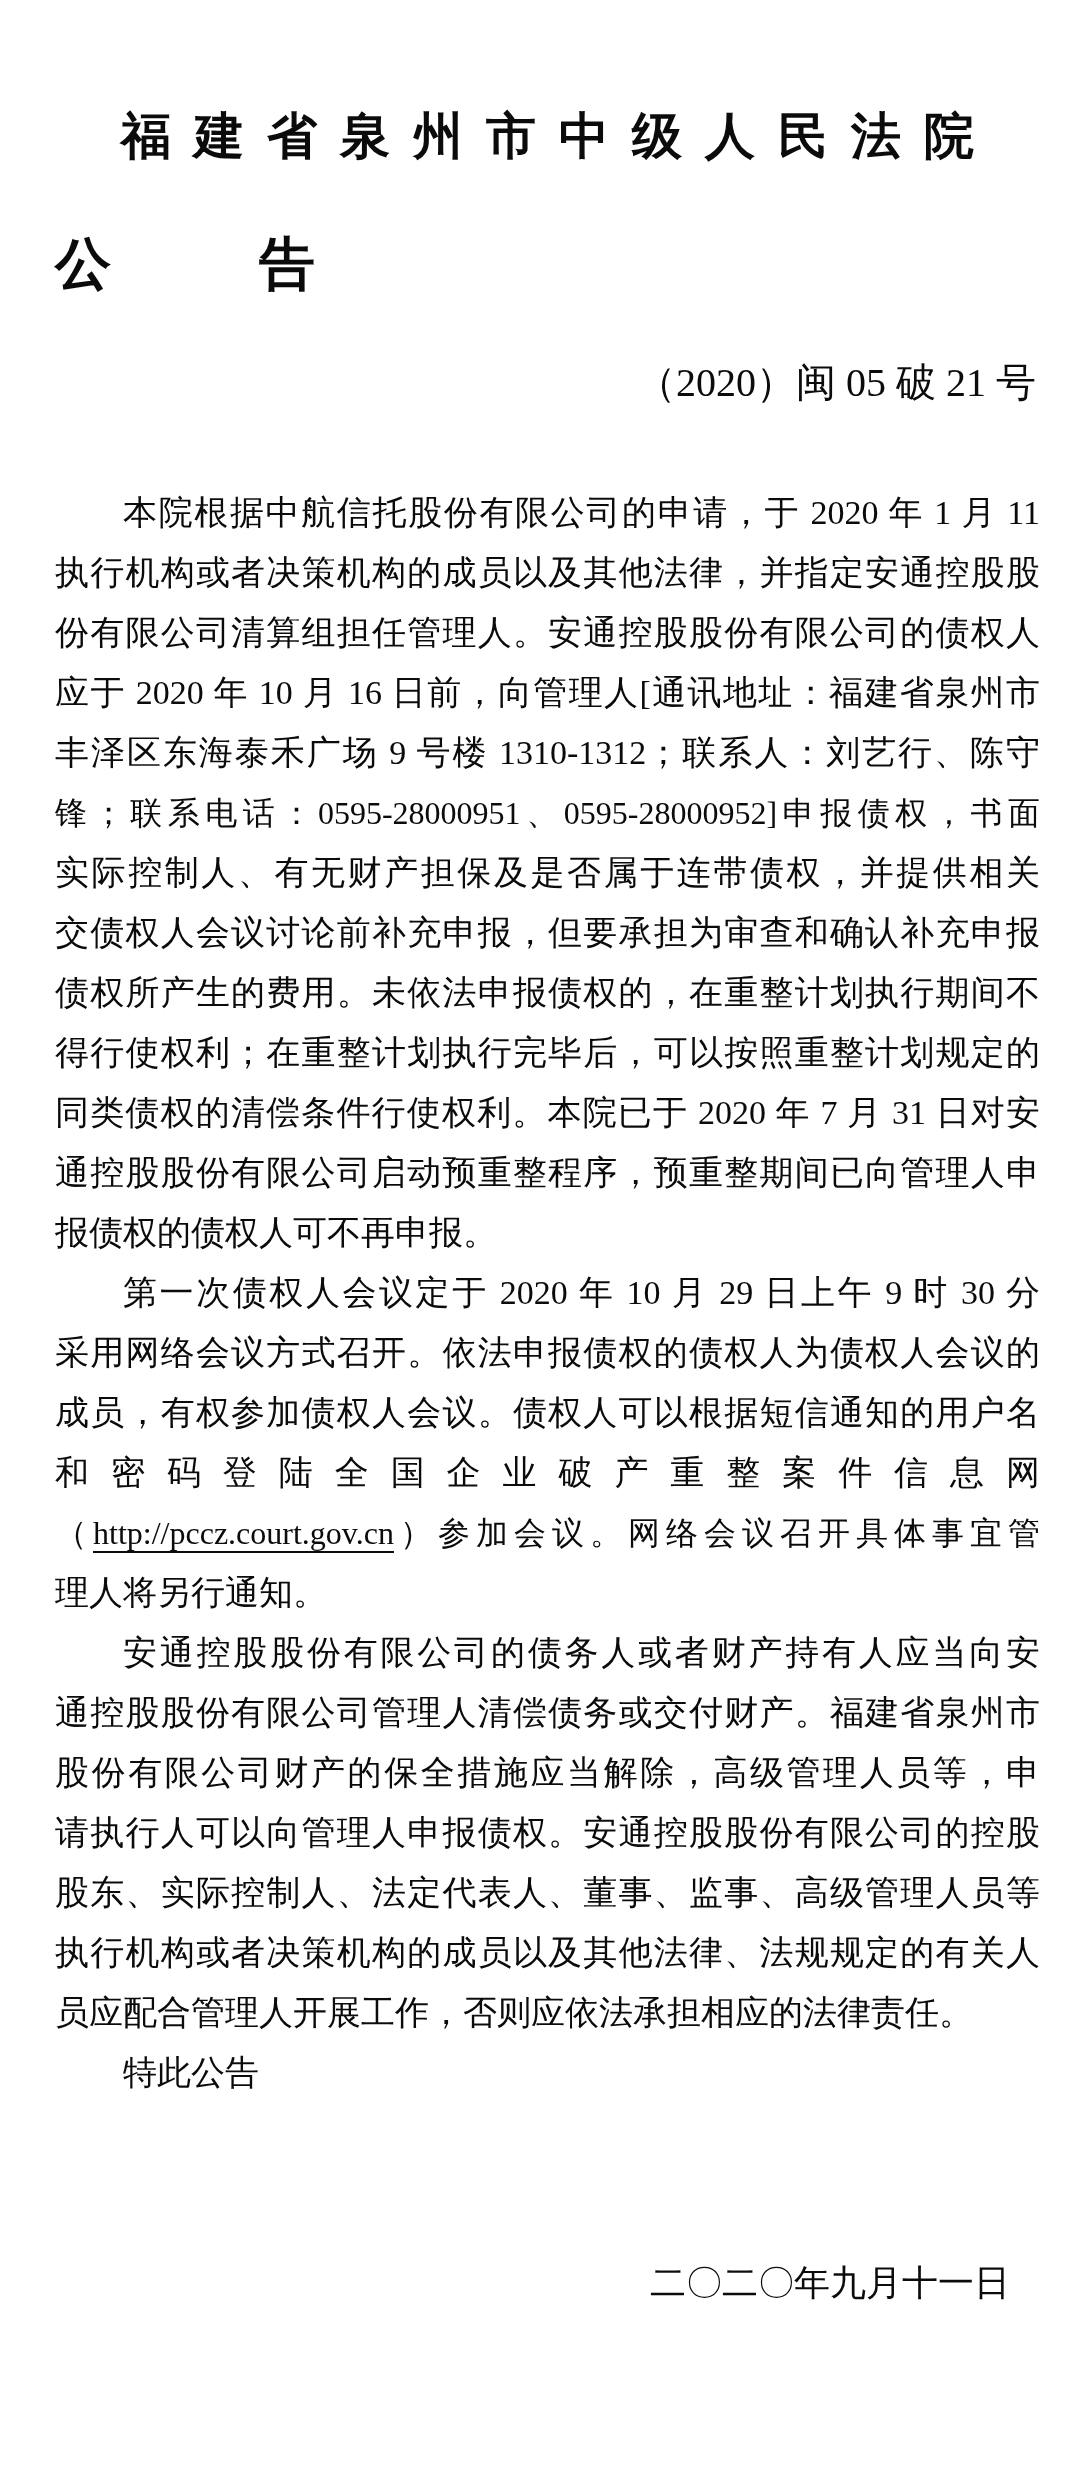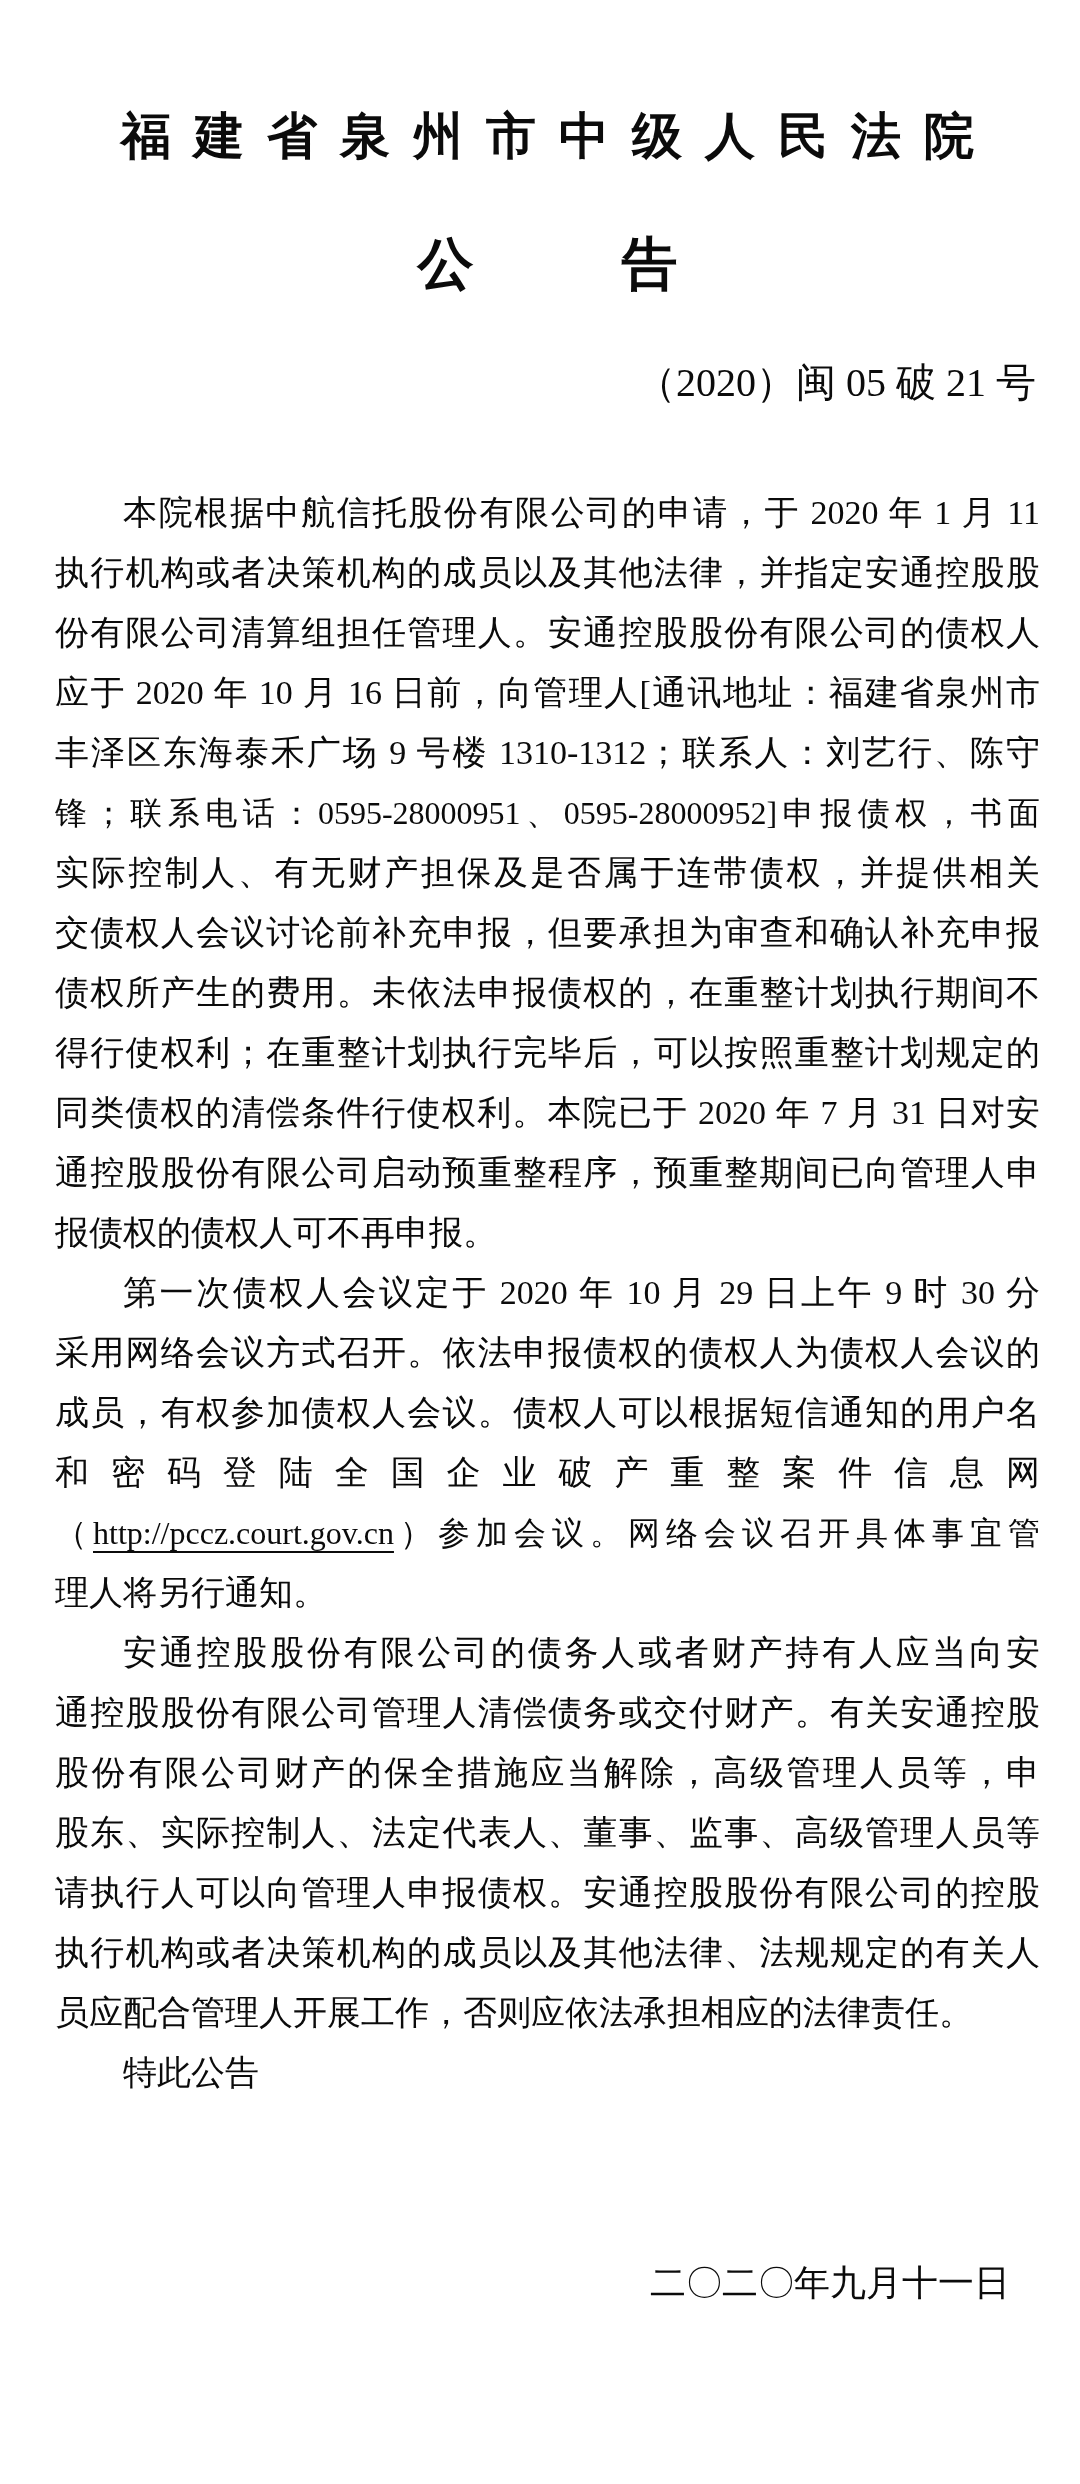--- a/index.html
+++ b/index.html
@@ -17,21 +17,21 @@
     height:62px; line-height:62px;
   }
   .court-name span {
     display:inline-block;
     font-size:50px; font-weight:bold;
     letter-spacing:23px; margin-right:-23px;
     white-space:nowrap;
   }
   .notice-title {
     margin-top:66px;
-    text-align:center;
+    text-align:left;
     height:62px; line-height:62px;
   }
   .notice-title span {
     display:inline-block;
     font-size:56px; font-weight:bold;
     letter-spacing:148px; margin-right:-148px;
     white-space:nowrap;
   }
   .case-number {
     margin-top:66px;
@@ -95,24 +95,24 @@
       <div class="line"><span>同类债权的清偿条件行使权利。本院已于 2020 年 7 月 31 日对安</span></div>
       <div class="line"><span>通控股股份有限公司启动预重整程序，预重整期间已向管理人申</span></div>
       <div class="line e"><span>报债权的债权人可不再申报。</span></div>
       <div class="line f"><span>第一次债权人会议定于 2020 年 10 月 29 日上午 9 时 30 分</span></div>
       <div class="line"><span>采用网络会议方式召开。依法申报债权的债权人为债权人会议的</span></div>
       <div class="line"><span>成员，有权参加债权人会议。债权人可以根据短信通知的用户名</span></div>
       <div class="line"><span>和密码登陆全国企业破产重整案件信息网</span></div>
       <div class="line s"><span>（</span><span class="url">http://pccz.court.gov.cn</span><span>）参加会议。网络会议召开具体事宜管</span></div>
       <div class="line e"><span>理人将另行通知。</span></div>
       <div class="line f"><span>安通控股股份有限公司的债务人或者财产持有人应当向安</span></div>
-      <div class="line"><span>通控股股份有限公司管理人清偿债务或交付财产。有关安通控股</span></div>
+      <div class="line"><span>通控股股份有限公司管理人清偿债务或交付财产。福建省泉州市</span></div>
       <div class="line"><span>股份有限公司财产的保全措施应当解除，高级管理人员等，申</span></div>
+      <div class="line"><span>请执行人可以向管理人申报债权。安通控股股份有限公司的控股</span></div>
       <div class="line"><span>股东、实际控制人、法定代表人、董事、监事、高级管理人员等</span></div>
-      <div class="line"><span>请执行人可以向管理人申报债权。安通控股股份有限公司的控股</span></div>
       <div class="line"><span>执行机构或者决策机构的成员以及其他法律、法规规定的有关人</span></div>
       <div class="line e"><span>员应配合管理人开展工作，否则应依法承担相应的法律责任。</span></div>
       <div class="line e f"><span>特此公告</span></div>
     </div>
 
   <div class="doc-date">二〇二〇年九月十一日</div>
 
 </div>
 
 </body></html>

